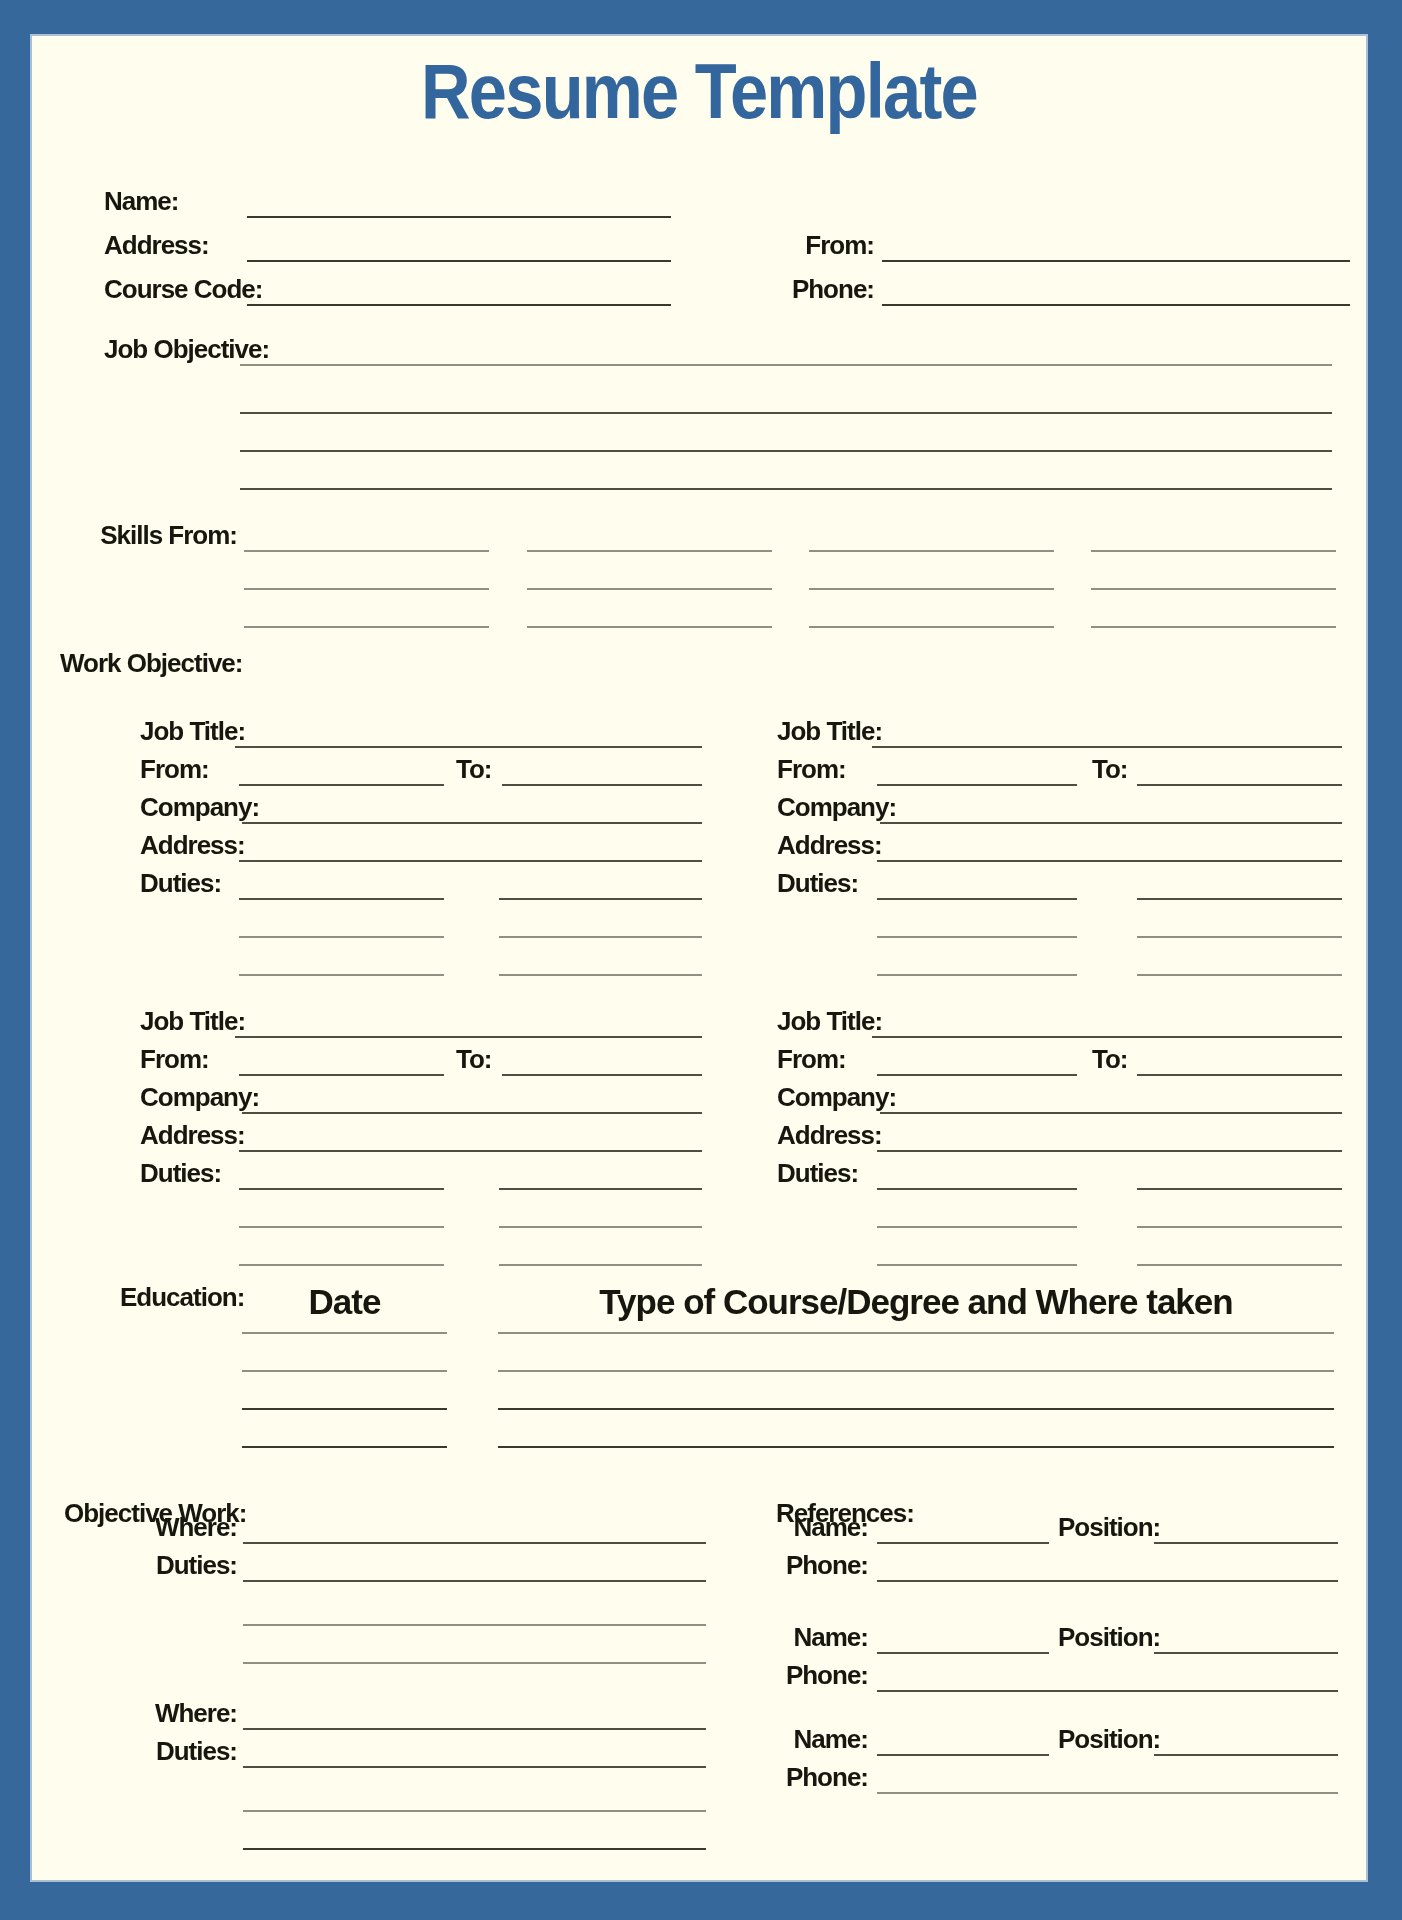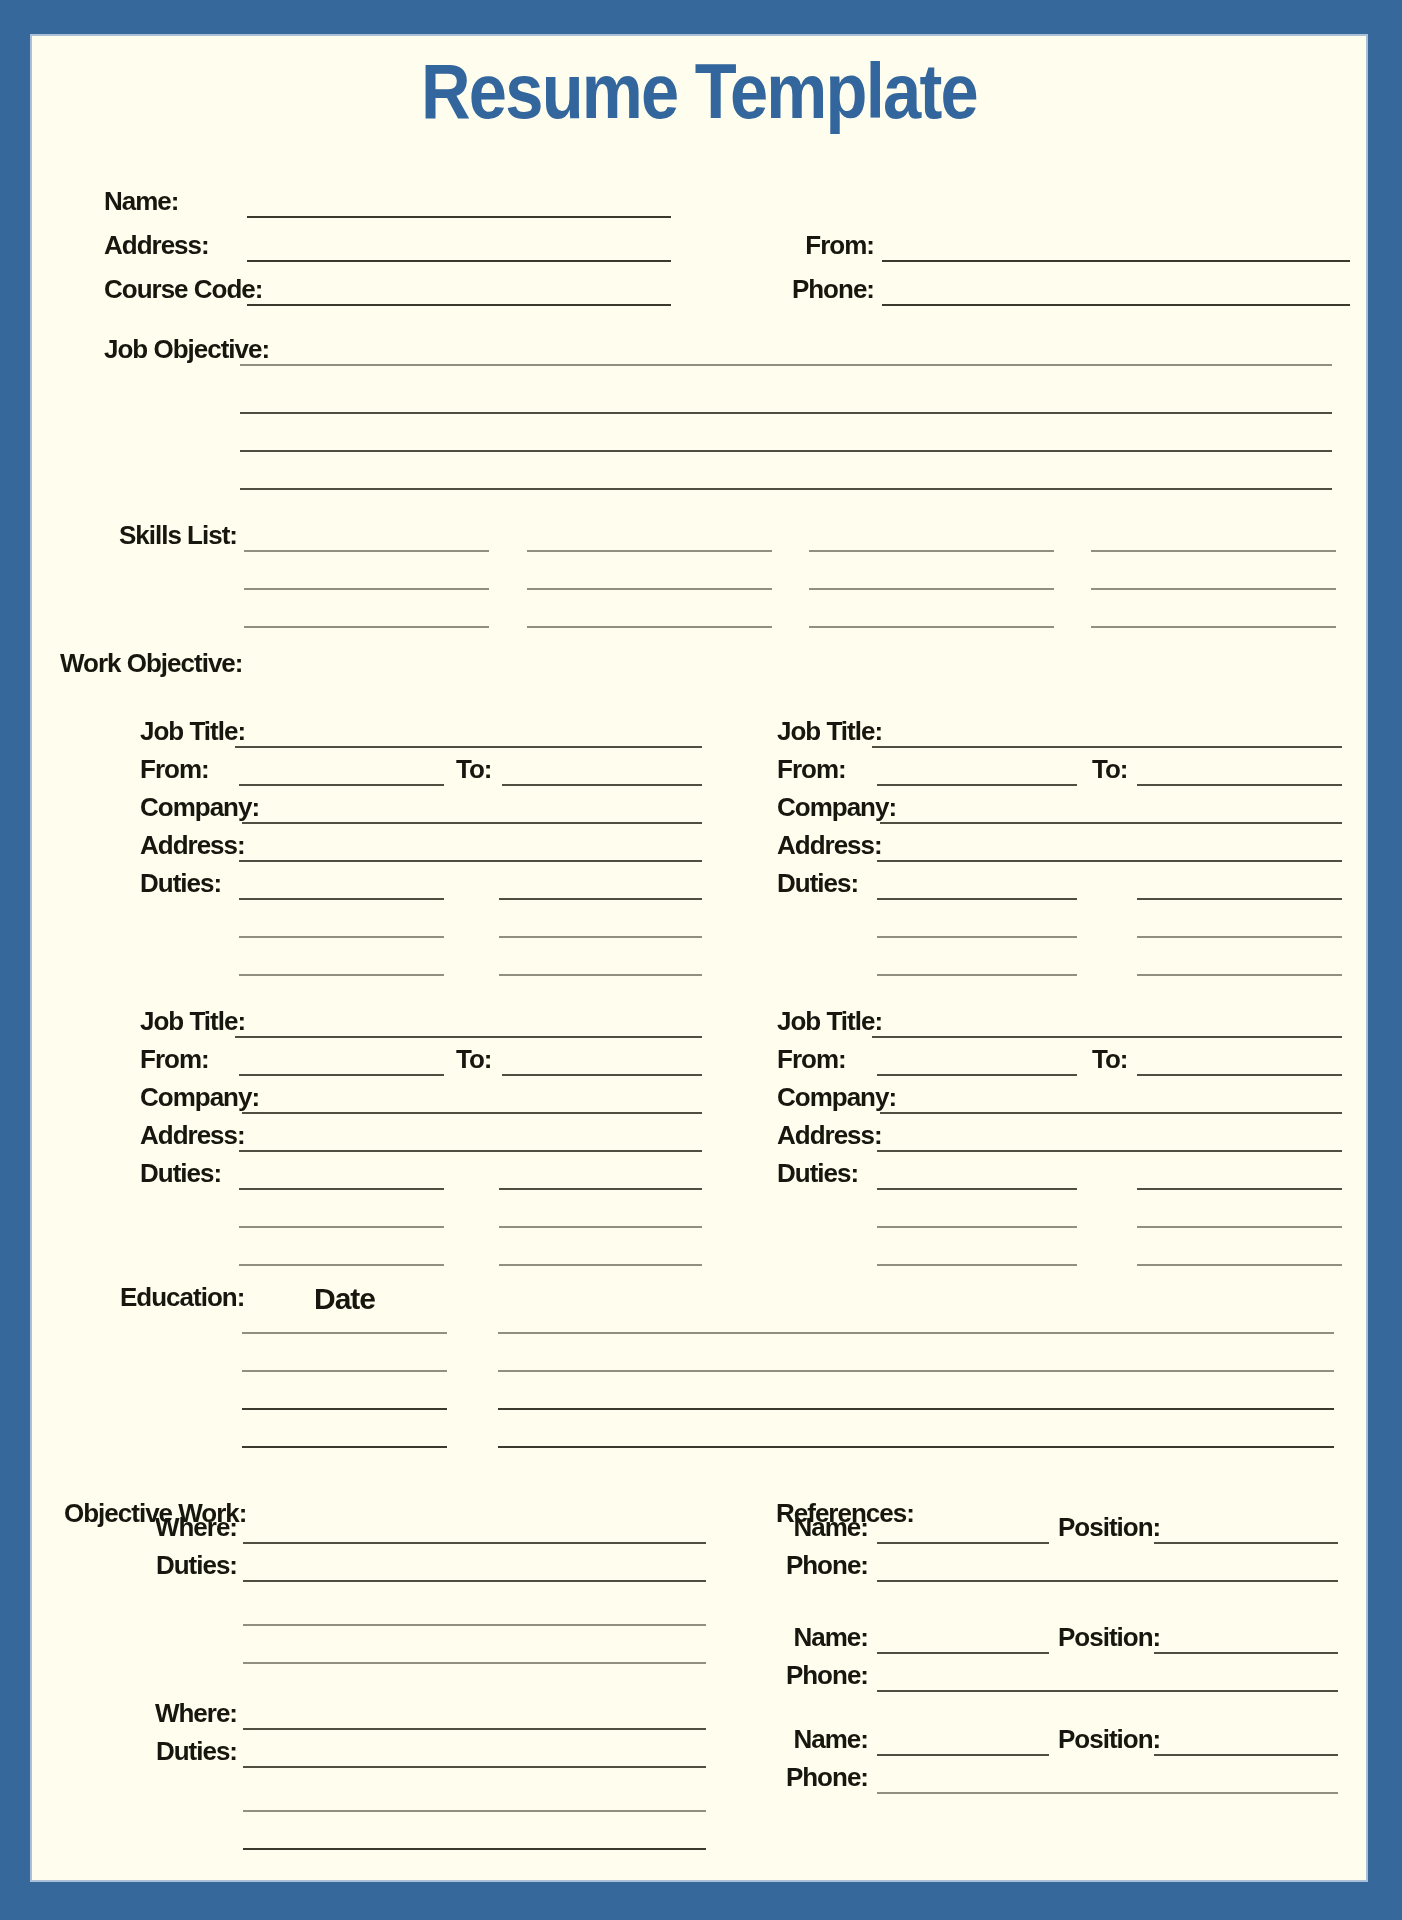--- a/index.html
+++ b/index.html
@@ -7,21 +7,21 @@
         font-family:"Liberation Sans",sans-serif;}
   .sheet{position:absolute;left:30px;top:34px;width:1338px;height:1848px;
          background:#FFFDEE;border:2px solid #a9c0d6;box-sizing:border-box;}
   .title{position:absolute;left:0;top:10px;width:100%;text-align:center;
          font-size:78px;font-weight:bold;letter-spacing:-2px;color:#32669D;
          transform:scaleX(0.88);}
   .lbl{position:absolute;font-size:26px;font-weight:bold;letter-spacing:-1px;
        color:#17160F;white-space:nowrap;}
   .lblr{position:absolute;font-size:26px;font-weight:bold;letter-spacing:-1px;
         color:#17160F;white-space:nowrap;text-align:right;}
-  .hdrc{position:absolute;font-size:30px;font-weight:bold;letter-spacing:-1px;
+  .hdrc{position:absolute;font-size:35px;font-weight:bold;letter-spacing:-1px;
         color:#17160F;white-space:nowrap;text-align:center;}
   .ln,.lnl,.lnd{position:absolute;height:0;border-top:2px solid #4f4e41;}
   .lnl{border-top-color:#91907F;}
   .lnd{border-top-color:#3a392e;}
 </style>
 </head>
 <body>
 
 <div class="page">
  <div class="sheet">
@@ -40,21 +40,21 @@
   <div class="lnd" style="left:215px;top:268px;width:424px"></div>
   <div class="lblr" style="left:690px;width:152px;top:238px">Phone:</div>
   <div class="lnd" style="left:850px;top:268px;width:468px"></div>
 
   <div class="lbl" style="left:72px;top:298px">Job Objective:</div>
   <div class="lnl" style="left:208px;top:328px;width:1092px"></div>
   <div class="ln" style="left:208px;top:376px;width:1092px"></div>
   <div class="ln" style="left:208px;top:414px;width:1092px"></div>
   <div class="ln" style="left:208px;top:452px;width:1092px"></div>
 
-  <div class="lblr" style="left:55px;width:150px;top:484px">Skills List:</div>
+  <div class="lblr" style="left:55px;width:150px;top:484px">Skills From:</div>
   <div class="lnl" style="left:212px;top:514px;width:245px"></div>
   <div class="lnl" style="left:495px;top:514px;width:245px"></div>
   <div class="lnl" style="left:777px;top:514px;width:245px"></div>
   <div class="lnl" style="left:1059px;top:514px;width:245px"></div>
   <div class="lnl" style="left:212px;top:552px;width:245px"></div>
   <div class="lnl" style="left:495px;top:552px;width:245px"></div>
   <div class="lnl" style="left:777px;top:552px;width:245px"></div>
   <div class="lnl" style="left:1059px;top:552px;width:245px"></div>
   <div class="lnl" style="left:212px;top:590px;width:245px"></div>
   <div class="lnl" style="left:495px;top:590px;width:245px"></div>
@@ -130,20 +130,21 @@
   <div class="lbl" style="left:745px;top:1122px">Duties:</div>
   <div class="ln" style="left:845px;top:1152px;width:200px"></div>
   <div class="ln" style="left:1105px;top:1152px;width:205px"></div>
   <div class="lnl" style="left:845px;top:1190px;width:200px"></div>
   <div class="lnl" style="left:1105px;top:1190px;width:205px"></div>
   <div class="lnl" style="left:845px;top:1228px;width:200px"></div>
   <div class="lnl" style="left:1105px;top:1228px;width:205px"></div>
 
   <div class="lbl" style="left:88px;top:1246px">Education:</div>
   <div class="hdrc" style="left:210px;width:205px;top:1246px">Date</div>
+  <div class="hdrc" style="left:466px;width:836px;top:1246px">Type of Course/Degree and Where taken</div>
   <div class="lnl" style="left:210px;top:1296px;width:205px"></div>
   <div class="lnl" style="left:466px;top:1296px;width:836px"></div>
   <div class="lnl" style="left:210px;top:1334px;width:205px"></div>
   <div class="lnl" style="left:466px;top:1334px;width:836px"></div>
   <div class="lnd" style="left:210px;top:1372px;width:205px"></div>
   <div class="lnd" style="left:466px;top:1372px;width:836px"></div>
   <div class="lnd" style="left:210px;top:1410px;width:205px"></div>
   <div class="lnd" style="left:466px;top:1410px;width:836px"></div>
 
   <div class="lbl" style="left:32px;top:1462px">Objective Work:</div>

